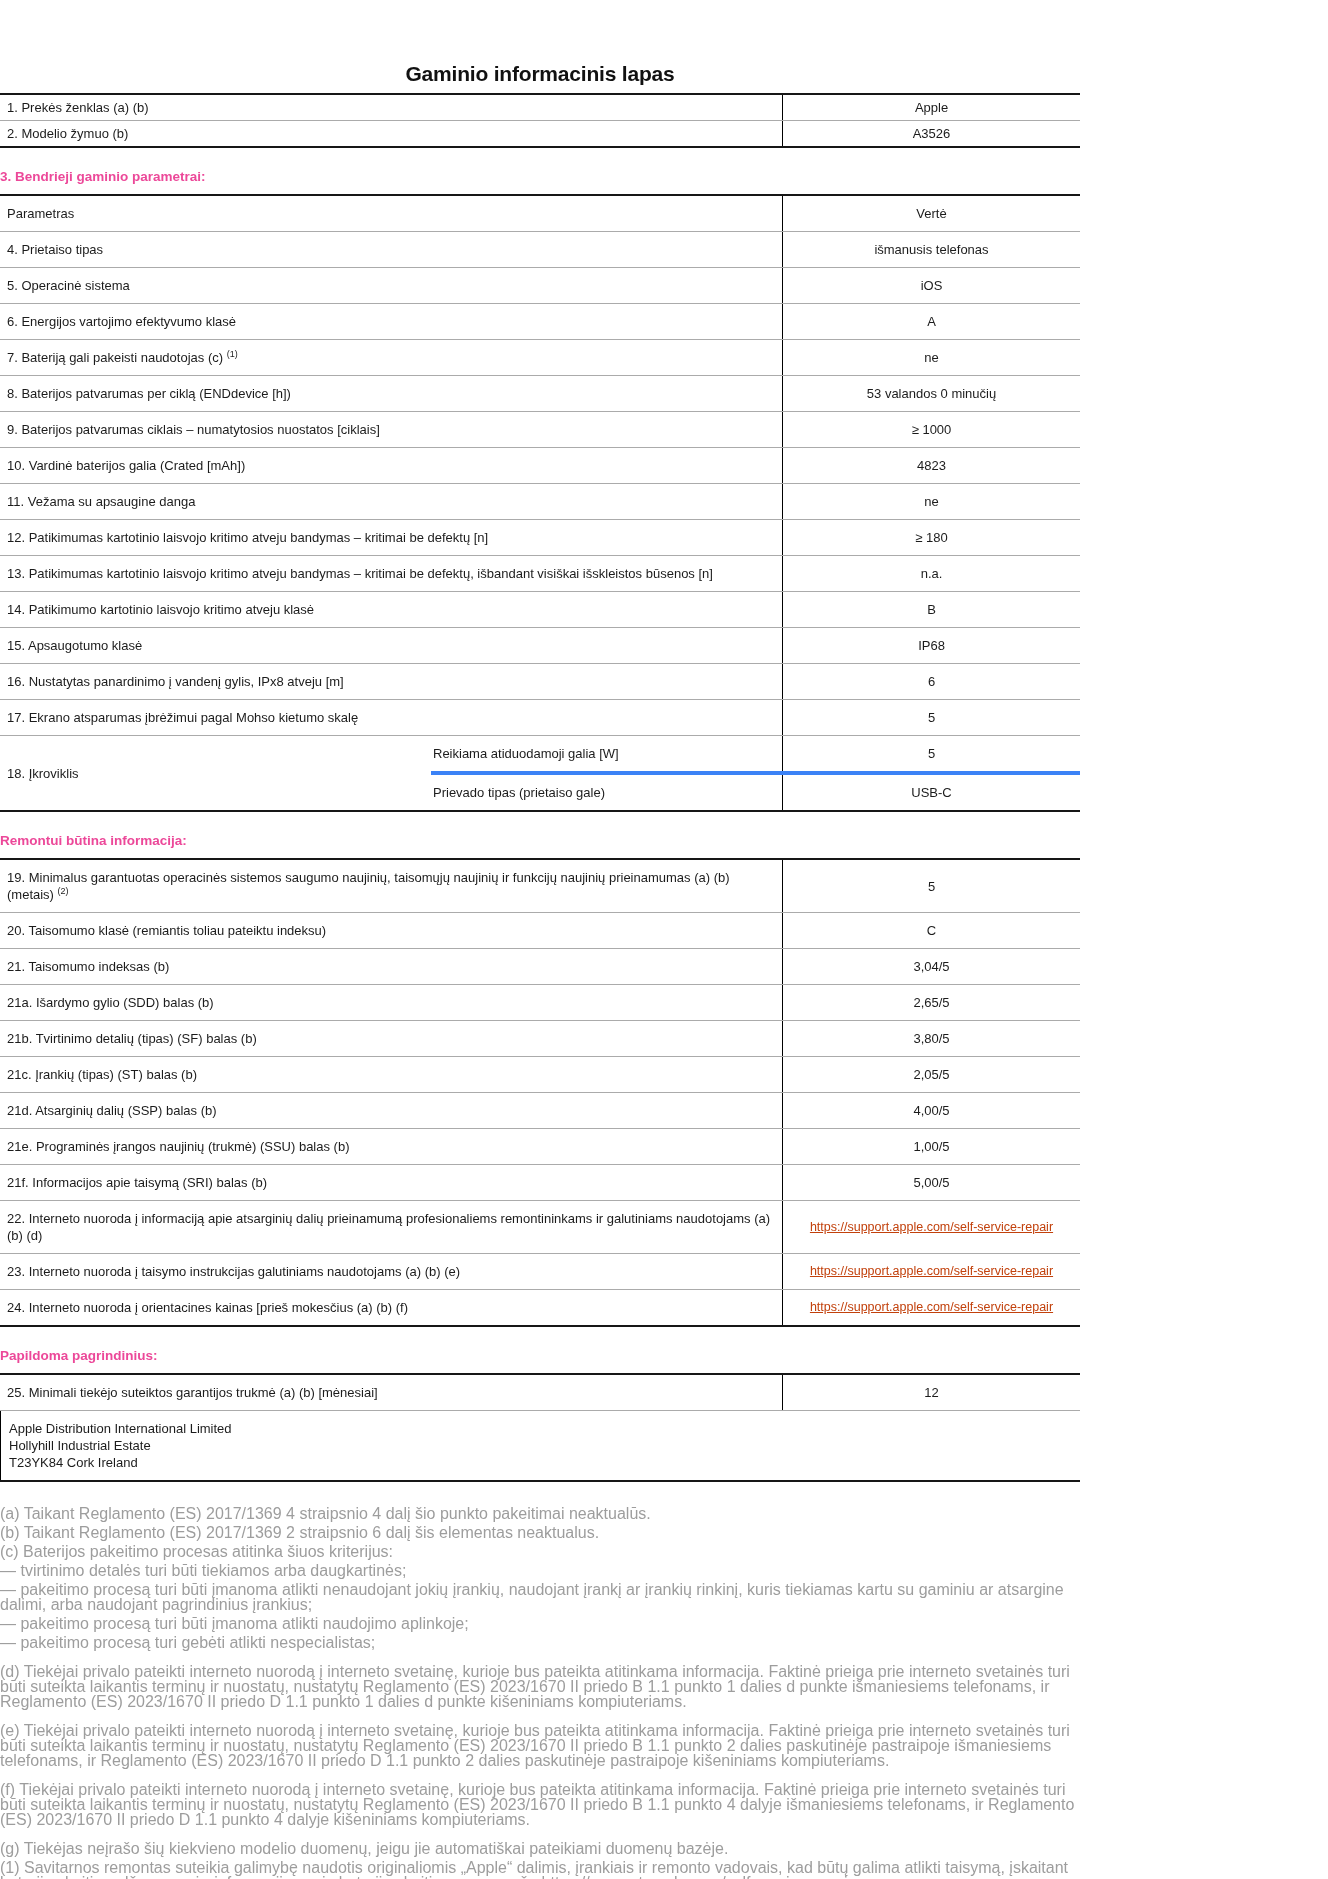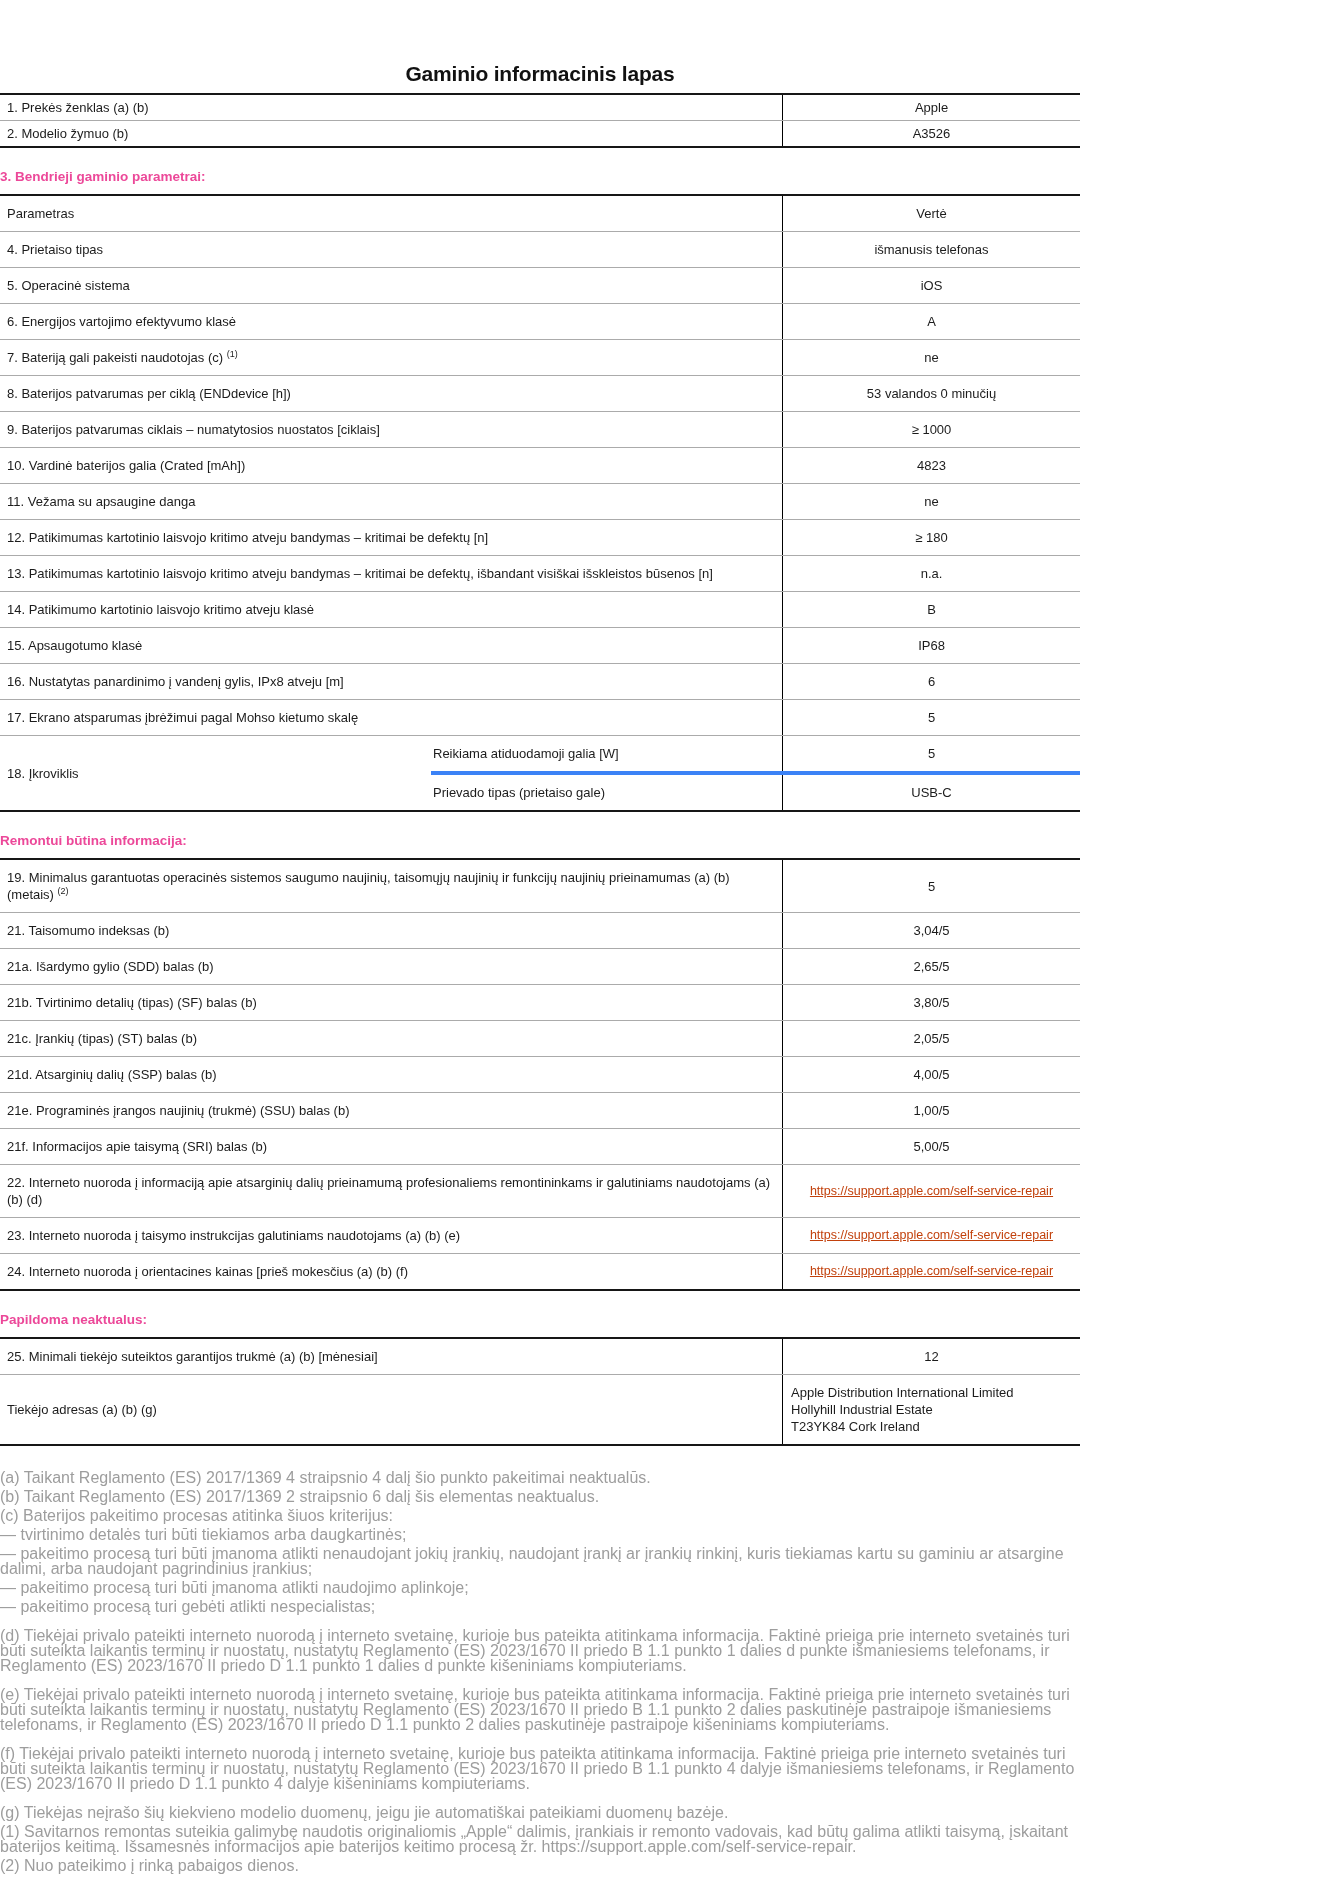--- a/index.html
+++ b/index.html
@@ -230,20 +230,28 @@
       <div class="row">
         <div class="cell cell-label">
           <span>19. Minimalus garantuotas operacinės sistemos saugumo naujinių, taisomųjų naujinių ir funkcijų naujinių prieinamumas (a) (b) (metais) <sup>(2)</sup></span>
         </div>
         <div class="cell cell-value">
           <span>5</span>
         </div>
       </div>
       <div class="row">
         <div class="cell cell-label">
+          <span>20. Taisomumo klasė (remiantis toliau pateiktu indeksu)</span>
+        </div>
+        <div class="cell cell-value">
+          <span>C</span>
+        </div>
+      </div>
+      <div class="row">
+        <div class="cell cell-label">
           <span>21. Taisomumo indeksas (b)</span>
         </div>
         <div class="cell cell-value">
           <span>3,04/5</span>
         </div>
       </div>
       <div class="row">
         <div class="cell cell-label">
           <span>21a. Išardymo gylio (SDD) balas (b)</span>
         </div>
@@ -310,35 +318,32 @@
       <div class="row">
         <div class="cell cell-label">
           <span>24. Interneto nuoroda į orientacines kainas [prieš mokesčius (a) (b) (f)</span>
         </div>
         <div class="cell cell-value">
           <span class="link">https://support.apple.com/self-service-repair</span>
         </div>
       </div>
     </div>
 
-  <div class="section-heading">Papildoma neaktualus:</div>
+  <div class="section-heading">Papildoma pagrindinius:</div>
 
   <div class="tbl" id="additional-table">
       <div class="row">
         <div class="cell cell-label">
           <span>25. Minimali tiekėjo suteiktos garantijos trukmė (a) (b) [mėnesiai]</span>
         </div>
         <div class="cell cell-value">
           <span>12</span>
         </div>
       </div>
       <div class="row sep">
-        <div class="cell cell-label">
-          <span>Tiekėjo adresas (a) (b) (g)</span>
-        </div>
         <div class="cell cell-value left">
           <span class="value-lines">
             <div class="vline">Apple Distribution International Limited</div>
             <div class="vline">Hollyhill Industrial Estate</div>
             <div class="vline">T23YK84 Cork Ireland</div>
           </span>
         </div>
       </div>
     </div>
 

